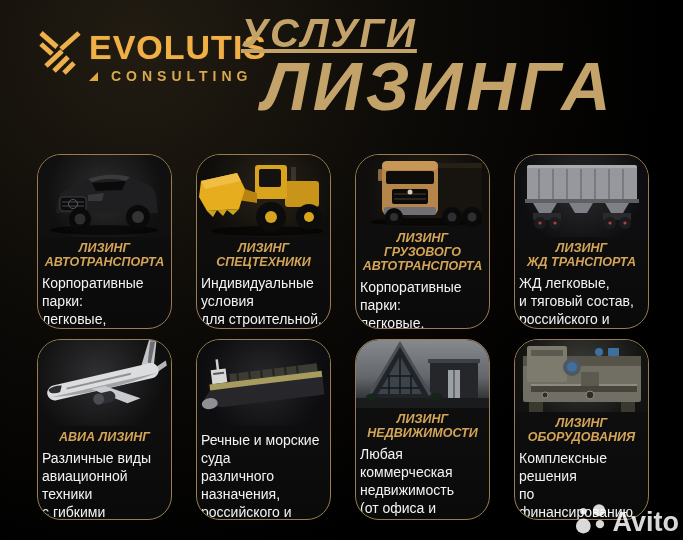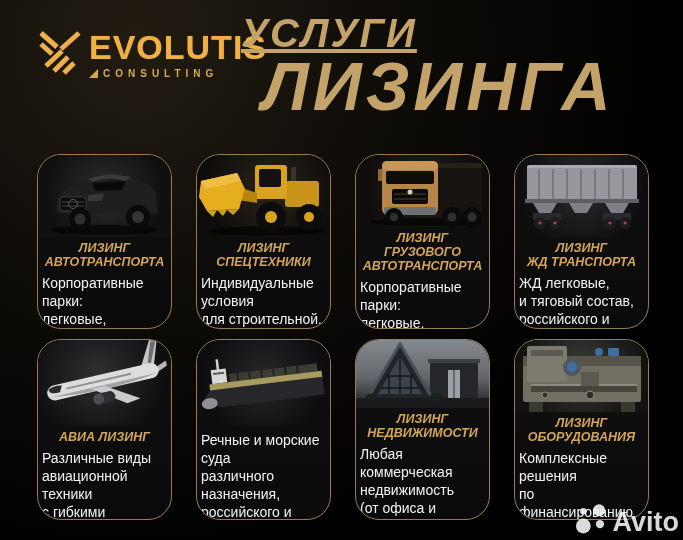--- a/index.html
+++ b/index.html
@@ -17,21 +17,21 @@
   
   .logo{position:absolute;left:38px;top:30px;display:flex;gap:7px;align-items:flex-start;}
   .logo-mark{width:44px;height:46px;flex:none;}
   .logo-text{display:flex;flex-direction:column;}
   .logo-name{
     font-size:34px;font-weight:bold;letter-spacing:1px;color:#f0b045;line-height:1;
     text-shadow:0 0 1px rgba(240,176,69,.4);
   }
   .logo-sub{display:flex;align-items:center;gap:5px;margin-top:4px;}
   .logo-tri{width:0;height:0;border-bottom:9px solid #e2a63e;border-left:9px solid transparent;}
-  .logo-sub-text{font-size:10px;letter-spacing:5px;color:#d9a94e;font-weight:bold;}
+  .logo-sub-text{font-size:14px;letter-spacing:5px;color:#d9a94e;font-weight:bold;margin-left:8px;}
 
   
   .heading{position:absolute;top:13px;left:241px;font-style:italic;font-weight:bold;color:#c3a369;}
   .heading-line1{font-size:40px;letter-spacing:2px;line-height:1;text-decoration:underline;}
   .heading-line2{font-size:68px;letter-spacing:4px;line-height:.95;margin-left:21px;margin-top:1px;}
 
   
   .cards{
     position:absolute;left:37px;top:154px;width:612px;
     display:grid;grid-template-columns:repeat(4,135px);

